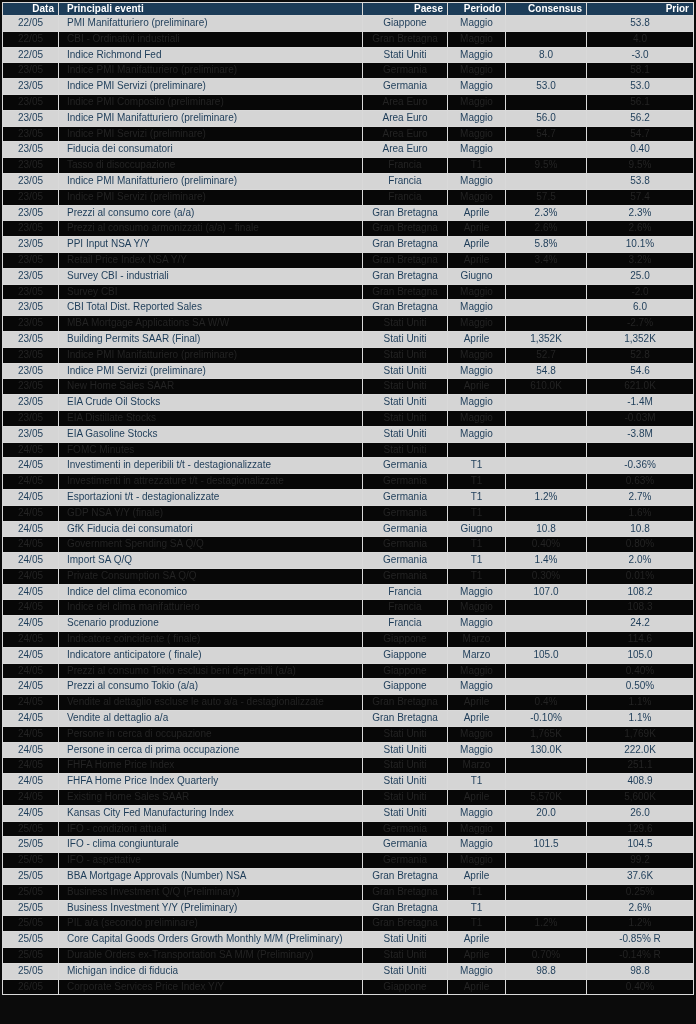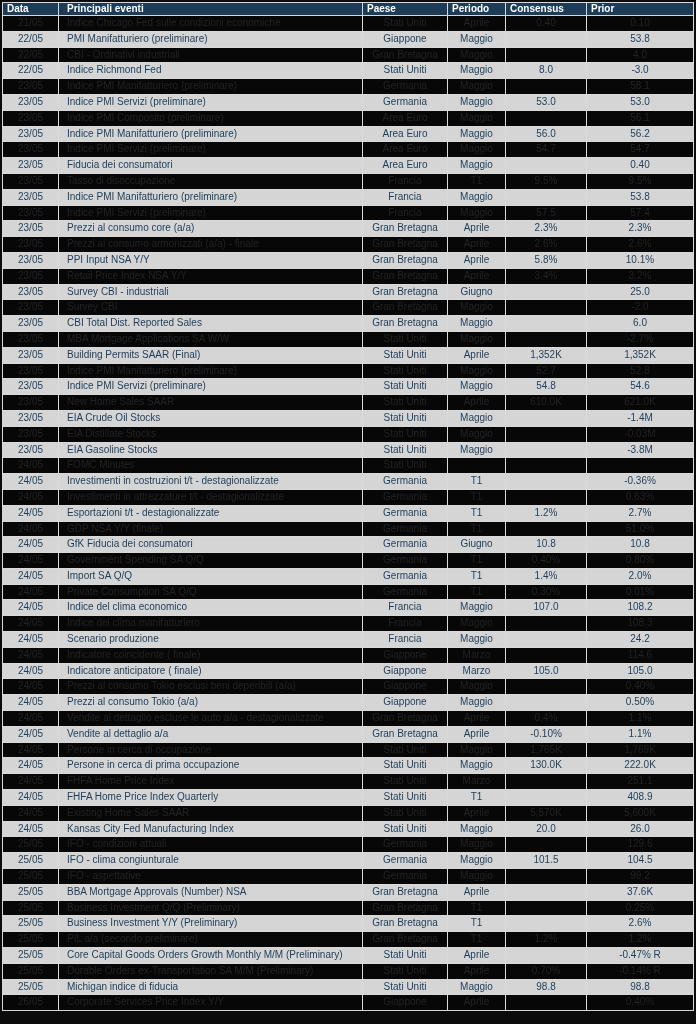--- a/index.html
+++ b/index.html
@@ -19,21 +19,21 @@
   col.c-date{width:55px;}
   col.c-event{width:303px;}
   col.c-country{width:84px;}
   col.c-period{width:57px;}
   col.c-consensus{width:80px;}
   col.c-prior{width:auto;}
   th{
     background:#1c3c58;color:#ffffff;
     font-size:10px;font-weight:bold;
     height:12px;line-height:12px;
-    padding:0 4px;text-align:left;
+    padding:0 4px;text-align:right;
     white-space:nowrap;overflow:hidden;
   }
   td{
     font-size:10px;
     height:14.8px;line-height:14.8px;
     padding:0 4px;text-align:center;
     white-space:nowrap;overflow:hidden;
   }
   th.left, td.left{text-align:left;padding-left:8px;}
   tr.lit td{background:#d5d5d5;color:#1d3c58;}
@@ -56,28 +56,20 @@
       <tr>
         <th>Data</th>
         <th class="left">Principali eventi</th>
         <th>Paese</th>
         <th>Periodo</th>
         <th>Consensus</th>
         <th>Prior</th>
       </tr>
     </thead>
     <tbody>
-        <tr class="dim">
-          <td>21/05</td>
-          <td class="left">Indice Chicago Fed sulle condizioni economiche</td>
-          <td>Stati Uniti</td>
-          <td>Aprile</td>
-          <td>0.40</td>
-          <td>0.10</td>
-        </tr>
         <tr class="lit">
           <td>22/05</td>
           <td class="left">PMI Manifatturiero (preliminare)</td>
           <td>Giappone</td>
           <td>Maggio</td>
           <td></td>
           <td>53.8</td>
         </tr>
         <tr class="dim">
           <td>22/05</td>
@@ -290,21 +282,21 @@
         <tr class="dim">
           <td>24/05</td>
           <td class="left">FOMC Minutes</td>
           <td>Stati Uniti</td>
           <td></td>
           <td></td>
           <td></td>
         </tr>
         <tr class="lit">
           <td>24/05</td>
-          <td class="left">Investimenti in costruzioni t/t - destagionalizzate</td>
+          <td class="left">Investimenti in deperibili t/t - destagionalizzate</td>
           <td>Germania</td>
           <td>T1</td>
           <td></td>
           <td>-0.36%</td>
         </tr>
         <tr class="dim">
           <td>24/05</td>
           <td class="left">Investimenti in attrezzature t/t - destagionalizzate</td>
           <td>Germania</td>
           <td>T1</td>
@@ -318,21 +310,21 @@
           <td>T1</td>
           <td>1.2%</td>
           <td>2.7%</td>
         </tr>
         <tr class="dim">
           <td>24/05</td>
           <td class="left">GDP NSA Y/Y (finale)</td>
           <td>Germania</td>
           <td>T1</td>
           <td></td>
-          <td>51.0%</td>
+          <td>1.6%</td>
         </tr>
         <tr class="lit">
           <td>24/05</td>
           <td class="left">GfK Fiducia dei consumatori</td>
           <td>Germania</td>
           <td>Giugno</td>
           <td>10.8</td>
           <td>10.8</td>
         </tr>
         <tr class="dim">
@@ -534,21 +526,21 @@
           <td>T1</td>
           <td>1.2%</td>
           <td>1.2%</td>
         </tr>
         <tr class="lit">
           <td>25/05</td>
           <td class="left">Core Capital Goods Orders Growth Monthly M/M (Preliminary)</td>
           <td>Stati Uniti</td>
           <td>Aprile</td>
           <td></td>
-          <td>-0.47% R</td>
+          <td>-0.85% R</td>
         </tr>
         <tr class="dim">
           <td>25/05</td>
           <td class="left">Durable Orders ex-Transportation SA M/M (Preliminary)</td>
           <td>Stati Uniti</td>
           <td>Aprile</td>
           <td>0.70%</td>
           <td>-0.14% R</td>
         </tr>
         <tr class="lit">

